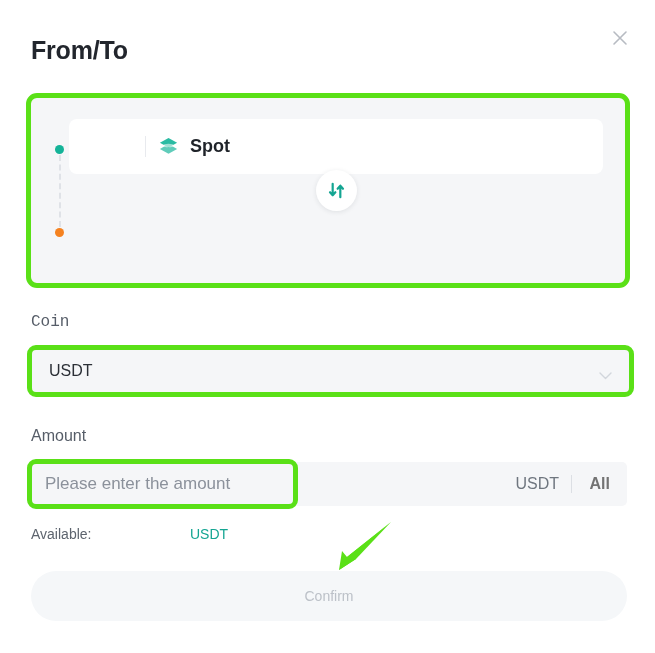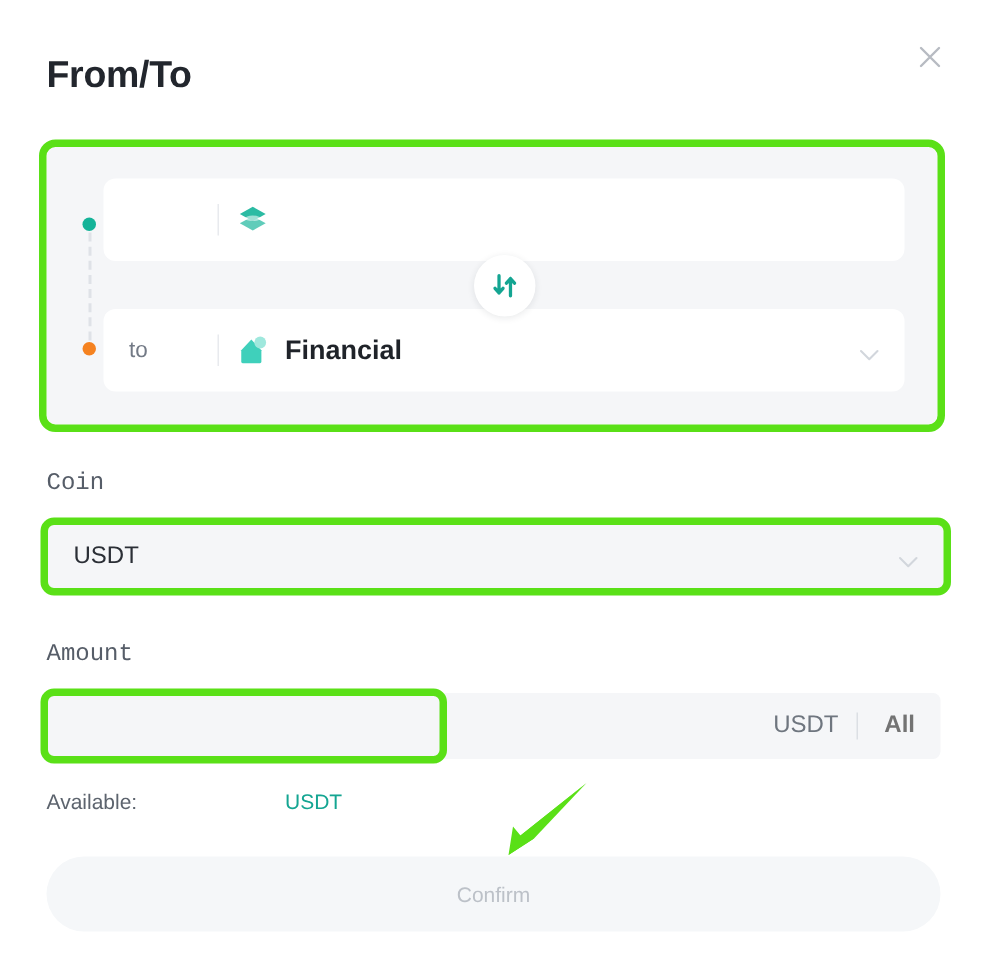--- a/index.html
+++ b/index.html
@@ -165,21 +165,21 @@
   }
 
   
   .field-label {
     position: absolute;
     left: 31px;
     font-size: 16px;
     color: #565d68;
   }
   .label-coin   { top: 313px; font-family: Liberation Mono, monospace; }
-  .label-amount { top: 427px; font-family: Liberation Mono, monospace; }
+  .label-amount { top: 427px; }
 
   
   .coin-highlight {
     position: absolute;
     left: 27px;
     top: 345px;
     width: 607px;
     height: 52px;
     border: 5px solid #5ae017;
     border-radius: 9px;
@@ -344,38 +344,23 @@
 
   <div class="xfer-row from">
     <div class="xfer-divider"></div>
     <div class="xfer-icon">
       <svg width="23" height="23" viewBox="0 0 24 24">
         <path d="M12 3 L21 8 L12 13 L3 8 Z" fill="#2bbba3"></path>
         <path d="M12 9.5 L21 14.5 L12 19.5 L3 14.5 Z" fill="#2bbba3" opacity="0.75"></path>
         <ellipse cx="12" cy="11" rx="5.5" ry="1.9" fill="#ffffff" opacity="0.55"></ellipse>
       </svg>
     </div>
-  </div>
-
-  <div class="xfer-row to">
-    <div class="xfer-label">to</div>
-    <div class="xfer-divider"></div>
-    <div class="xfer-icon">
-      <svg width="23" height="23" viewBox="0 0 24 24">
-        <path d="M4 12 L11 4.5 L18 12 L18 20 Q18 21 17 21 L5 21 Q4 21 4 20 Z" fill="#3fd0bb"></path>
-        <circle cx="17.2" cy="6.6" r="4.1" fill="#9fe8dd"></circle>
-      </svg>
-    </div>
-    <div class="xfer-value">Financial</div>
-    <div class="xfer-caret">
-      <svg width="13" height="8" viewBox="0 0 13 8">
-        <path d="M1 1 L6.5 6.5 L12 1" stroke="#d2d6dc" stroke-width="1.4" fill="none" stroke-linecap="round" stroke-linejoin="round"></path>
-      </svg>
-    </div>
-  </div>
+    <div class="xfer-value">Spot</div>
+  </div>
+
 
   <div class="swap-btn">
     <svg width="21" height="21" viewBox="0 0 22 22">
       <path d="M7 4 L7 16 M7 16 L4.2 12.8 M7 16 L9.8 12.8" stroke="#14a592" stroke-width="2.3" fill="none" stroke-linecap="round" stroke-linejoin="round"></path>
       <path d="M15 18 L15 6 M15 6 L12.2 9.2 M15 6 L17.8 9.2" stroke="#14a592" stroke-width="2.3" fill="none" stroke-linecap="round" stroke-linejoin="round"></path>
     </svg>
   </div>
 
   <div class="fromto-highlight"></div>
 
@@ -385,20 +370,21 @@
     <div class="coin-caret">
       <svg width="13" height="8" viewBox="0 0 13 8">
         <path d="M1 1 L6.5 6.5 L12 1" stroke="#d2d6dc" stroke-width="1.4" fill="none" stroke-linecap="round" stroke-linejoin="round"></path>
       </svg>
     </div>
   </div>
   <div class="coin-highlight"></div>
 
   <div class="field-label label-amount">Amount</div>
   <div class="amount-field">
+    <input class="amount-input" type="text" placeholder="Please enter the amount" style="">
     <div class="amount-unit">USDT</div>
     <div class="amount-sep"></div>
     <div class="amount-all">All</div>
   </div>
   <div class="amount-highlight"></div>
 
   <div class="available-label">Available:</div>
   <div class="available-value">USDT</div>
 
   <button class="confirm-btn">Confirm</button>

